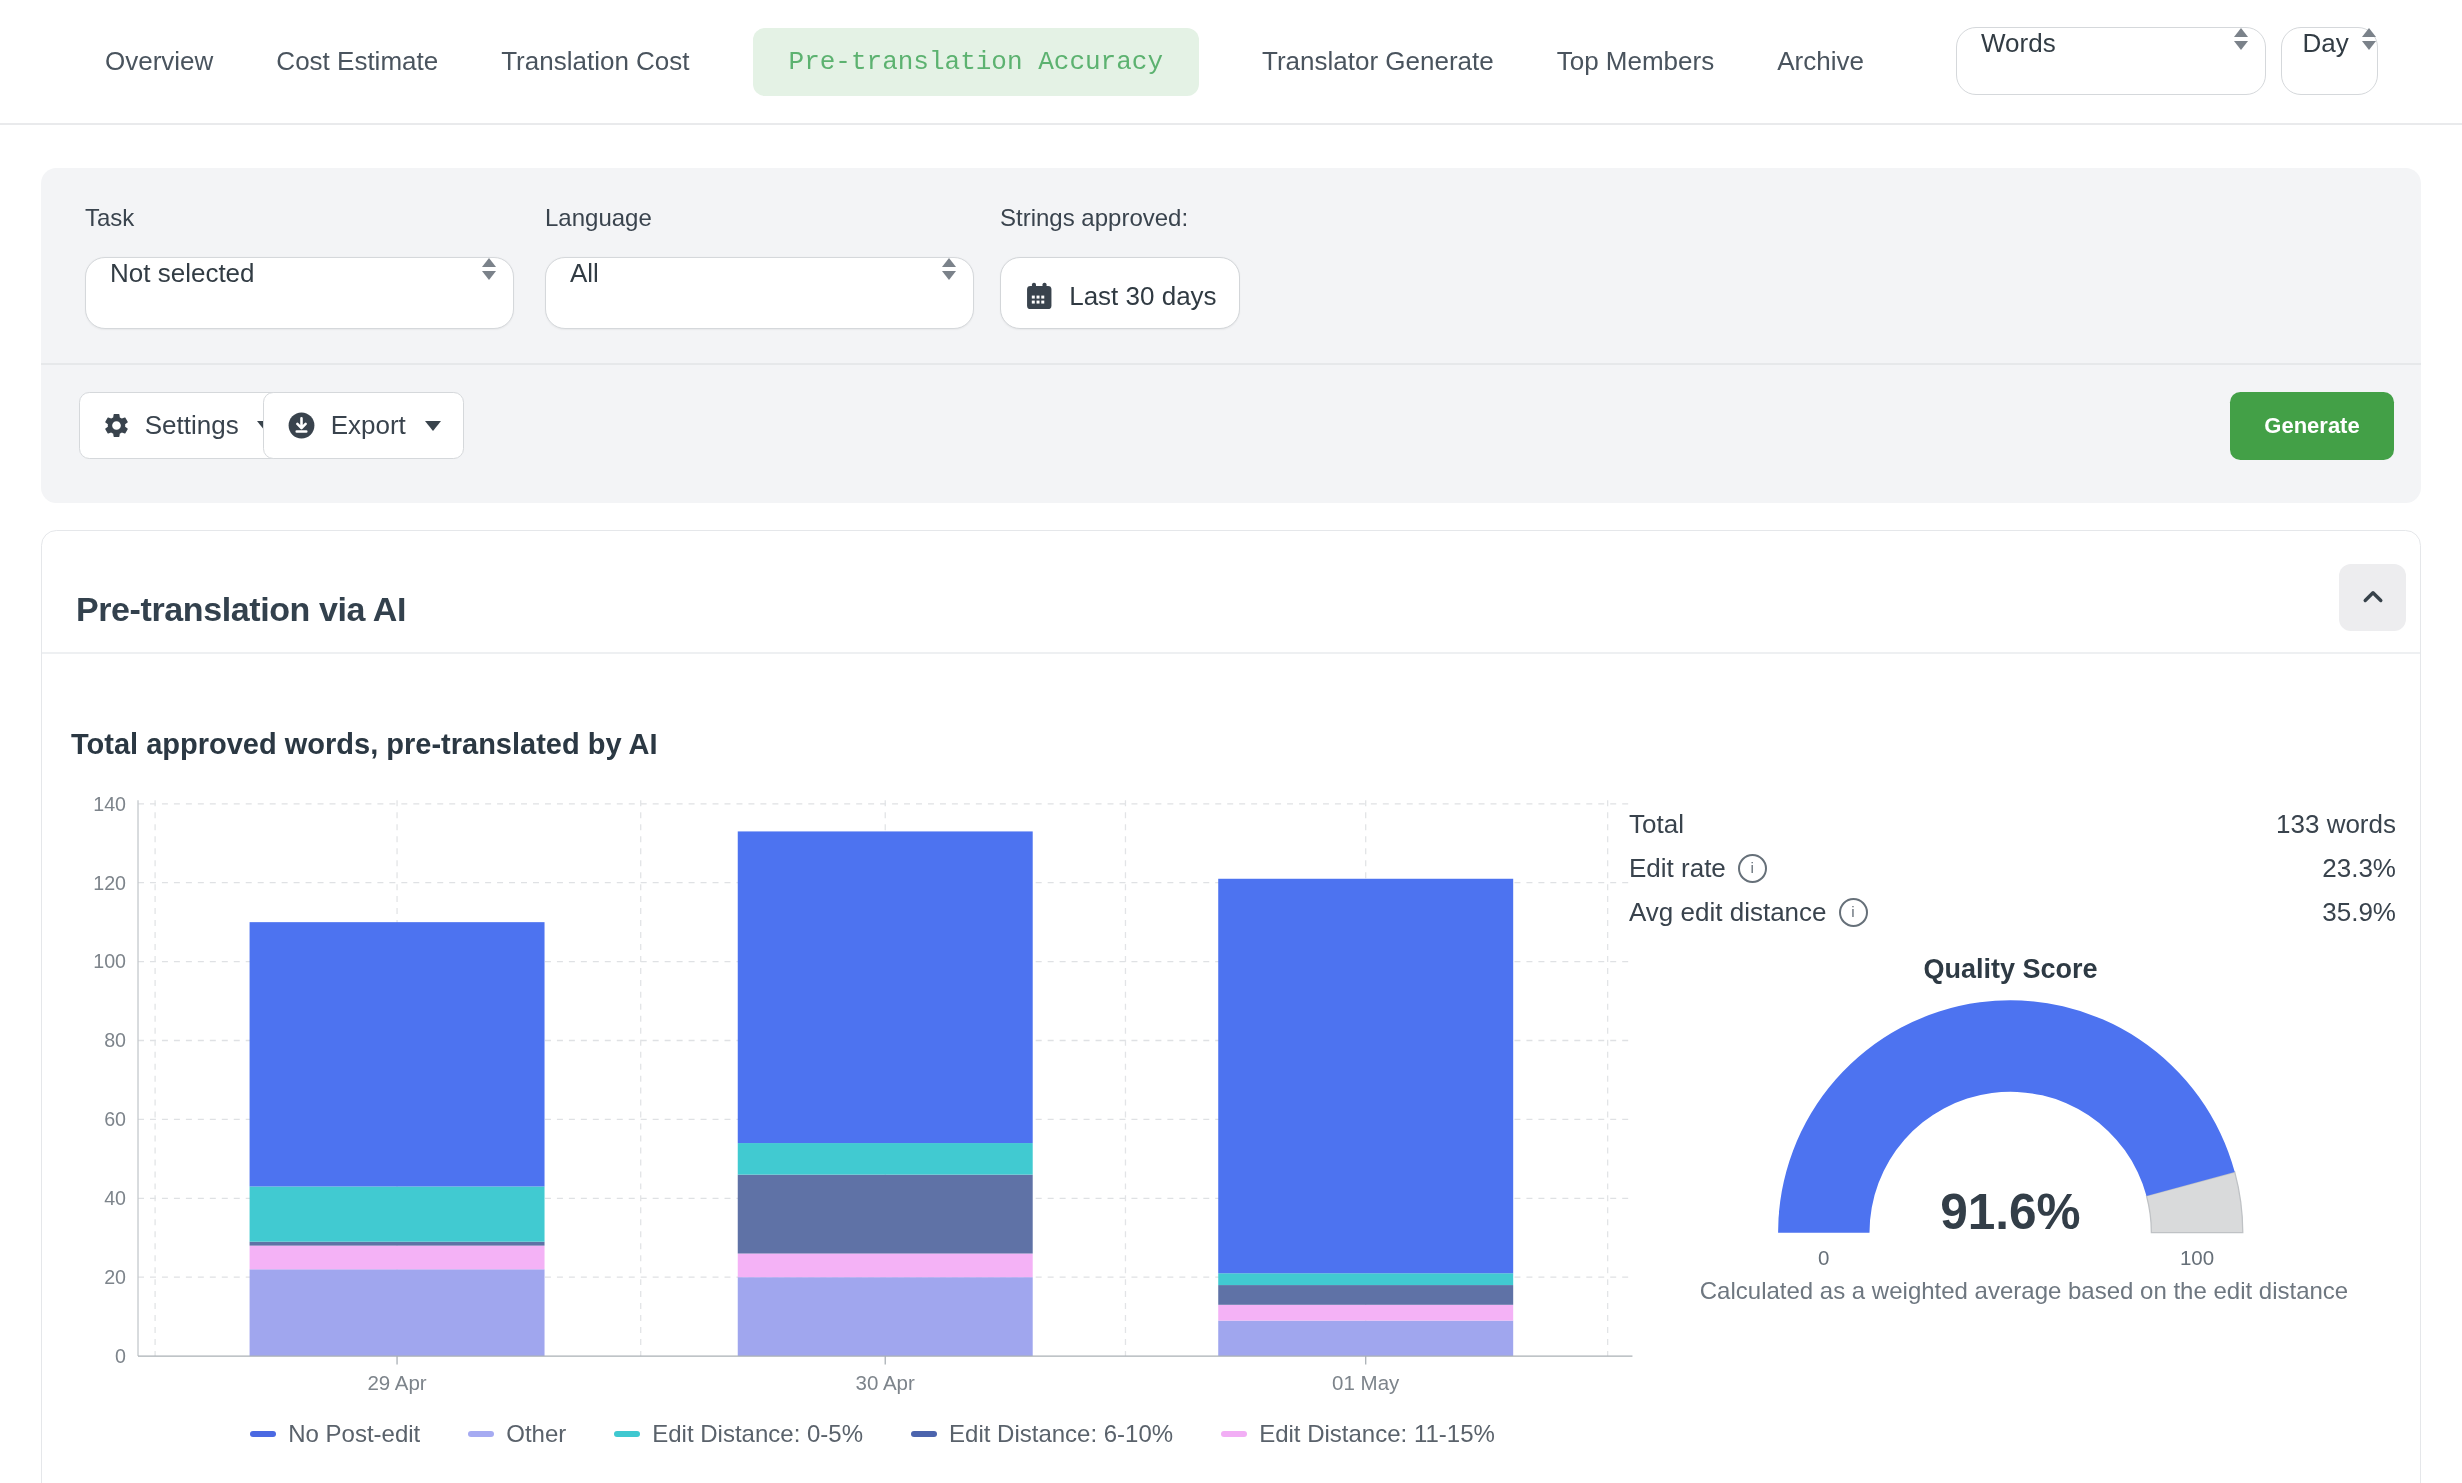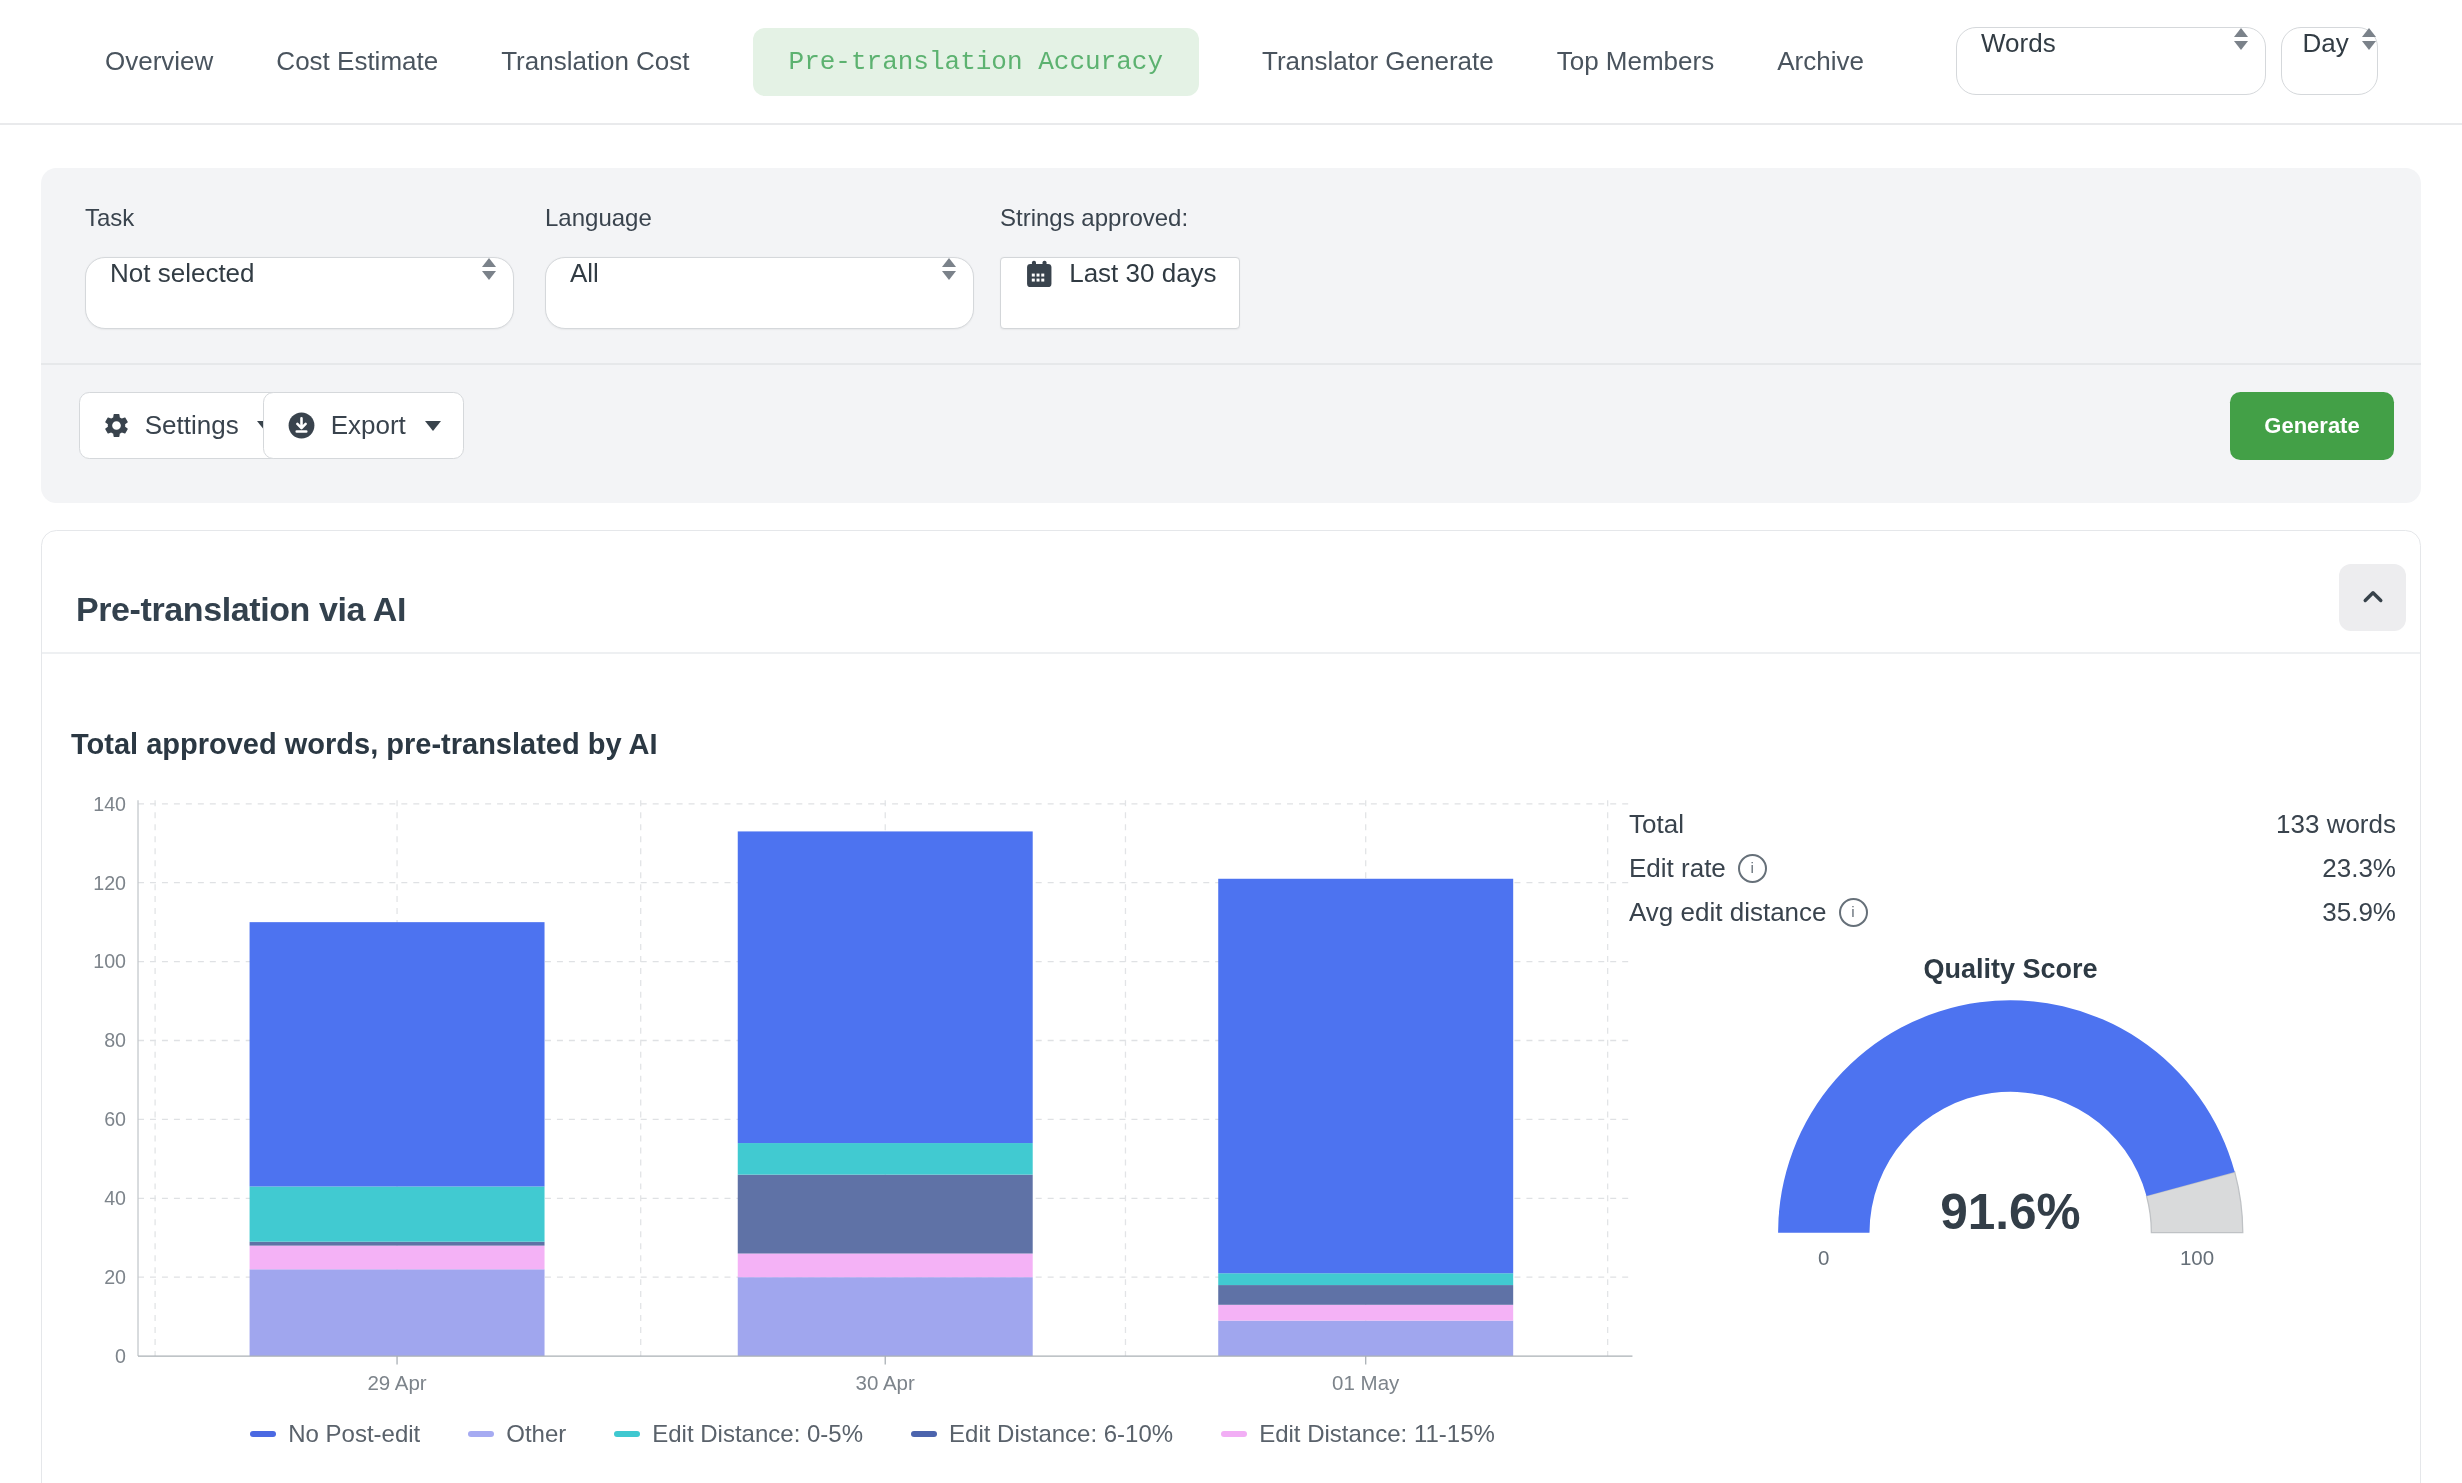--- a/index.html
+++ b/index.html
@@ -17,21 +17,21 @@
   .selectbox{display:flex;justify-content:space-between;background:#fff;border:1.7px solid #d5d8db;border-radius:20px;box-sizing:border-box;padding:0 17px 0 24px;font-size:26px;color:#323c44;cursor:pointer;}
   .stepper{display:inline-flex;flex-direction:column;gap:4.3px;margin-left:13.7px;}
   .stepper i{width:0;height:0;border-left:7.7px solid transparent;border-right:7.7px solid transparent;}
   .stepper .up{border-bottom:9.4px solid #7b828a;}
   .stepper .down{border-top:9.4px solid #7b828a;}
 
   
   .panel{left:41px;top:168px;width:2380px;height:335px;background:#f3f4f6;border-radius:15.4px;}
   .field-label{position:absolute;font-size:24px;color:#3a444e;}
   .panel .selectbox{position:absolute;width:429px;height:72px;box-shadow:0 0.9px 1.7px rgba(0,0,0,.05);}
-  .date-btn{position:absolute;display:flex;align-items:flex-start;gap:13.7px;background:#fff;border:1.7px solid #d3d6d9;border-radius:4px;box-sizing:border-box;height:72px;padding:0 22px;font-size:26px;color:#303a42;cursor:pointer;box-shadow:0 0.9px 1.7px rgba(0,0,0,.05);}
+  .date-btn{position:absolute;display:flex;align-items:flex-end;gap:13.7px;background:#fff;border:1.7px solid #d3d6d9;border-radius:20px;box-sizing:border-box;height:72px;padding:16px 22px;font-size:26px;color:#303a42;cursor:pointer;box-shadow:0 0.9px 1.7px rgba(0,0,0,.05);}
   .panel-divider{position:absolute;left:0;top:195px;width:100%;height:1.7px;background:#e6e8ea;}
   .btn{position:absolute;display:flex;align-items:center;gap:13.7px;background:#fff;border:1.7px solid #d5d8db;border-radius:10.3px;box-sizing:border-box;height:67px;padding:0 22px;font-size:26px;font-weight:500;color:#39434d;cursor:pointer;}
   .caret{width:0;height:0;border-left:8.5px solid transparent;border-right:8.5px solid transparent;border-top:10.3px solid #39434c;margin-left:5.1px;}
   .generate-btn{position:absolute;display:flex;align-items:center;justify-content:center;background:#43a047;border:none;border-radius:10.3px;height:68px;width:164px;font-size:22px;font-weight:700;color:#fff;cursor:pointer;}
 
   
   .card{left:41px;top:530px;width:2380px;height:992px;background:#fff;border:1.7px solid #e5e7ea;border-radius:15.4px;box-sizing:border-box;}
   .card-title{position:absolute;left:34px;top:31px;font-size:34px;font-weight:700;color:#33414d;letter-spacing:-0.4px;}
   .collapse-btn{position:absolute;left:2297px;top:32.5px;width:67px;height:67px;background:#ededef;border:none;border-radius:12px;display:flex;align-items:center;justify-content:center;cursor:pointer;}
   .card-header-divider{position:absolute;left:0px;top:121px;width:100%;height:1.7px;background:#eef0f2;}
@@ -238,15 +238,16 @@
     </div>
 
   <div class="abs gauge-title">Quality Score</div>
   <svg class="abs" id="gauge-svg" style="left:1761px;top:983px;" width="504" height="308" viewBox="0 0 590 360">
       <path d="M 554.5838057626504 221.05111028914797 A 272 272 0 0 1 564 292 L 457 292 A 165 165 0 0 0 451.2879704074902 248.96115146216698 Z" fill="#d9dadb" stroke="#bfc2c5" stroke-width="1.5"></path>
       <path d="M 20 292 A 272 272 0 0 1 554.5838057626504 221.05111028914797 L 451.2879704074902 248.96115146216698 A 165 165 0 0 0 127 292 Z" fill="#4d73f0"></path>
       <text x="292" y="288" text-anchor="middle" font-size="58" font-weight="bold" fill="#333e48" font-family="&quot;Liberation Sans&quot;,sans-serif">91.6%</text>
       <text x="73.5" y="330" text-anchor="middle" font-size="24" fill="#666f78" font-family="&quot;Liberation Sans&quot;,sans-serif">0</text>
       <text x="510.5" y="330" text-anchor="middle" font-size="24" fill="#666f78" font-family="&quot;Liberation Sans&quot;,sans-serif">100</text>
     </svg>
+  <div class="abs gauge-caption">Calculated as a weighted average based on the edit distance</div>
 
 </div>
 
 
 </body></html>

